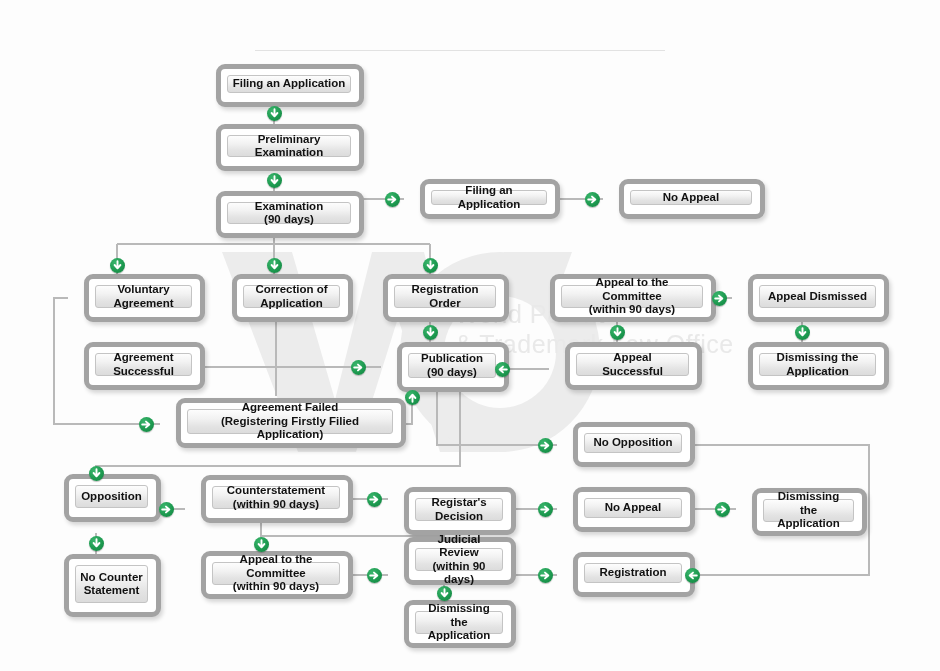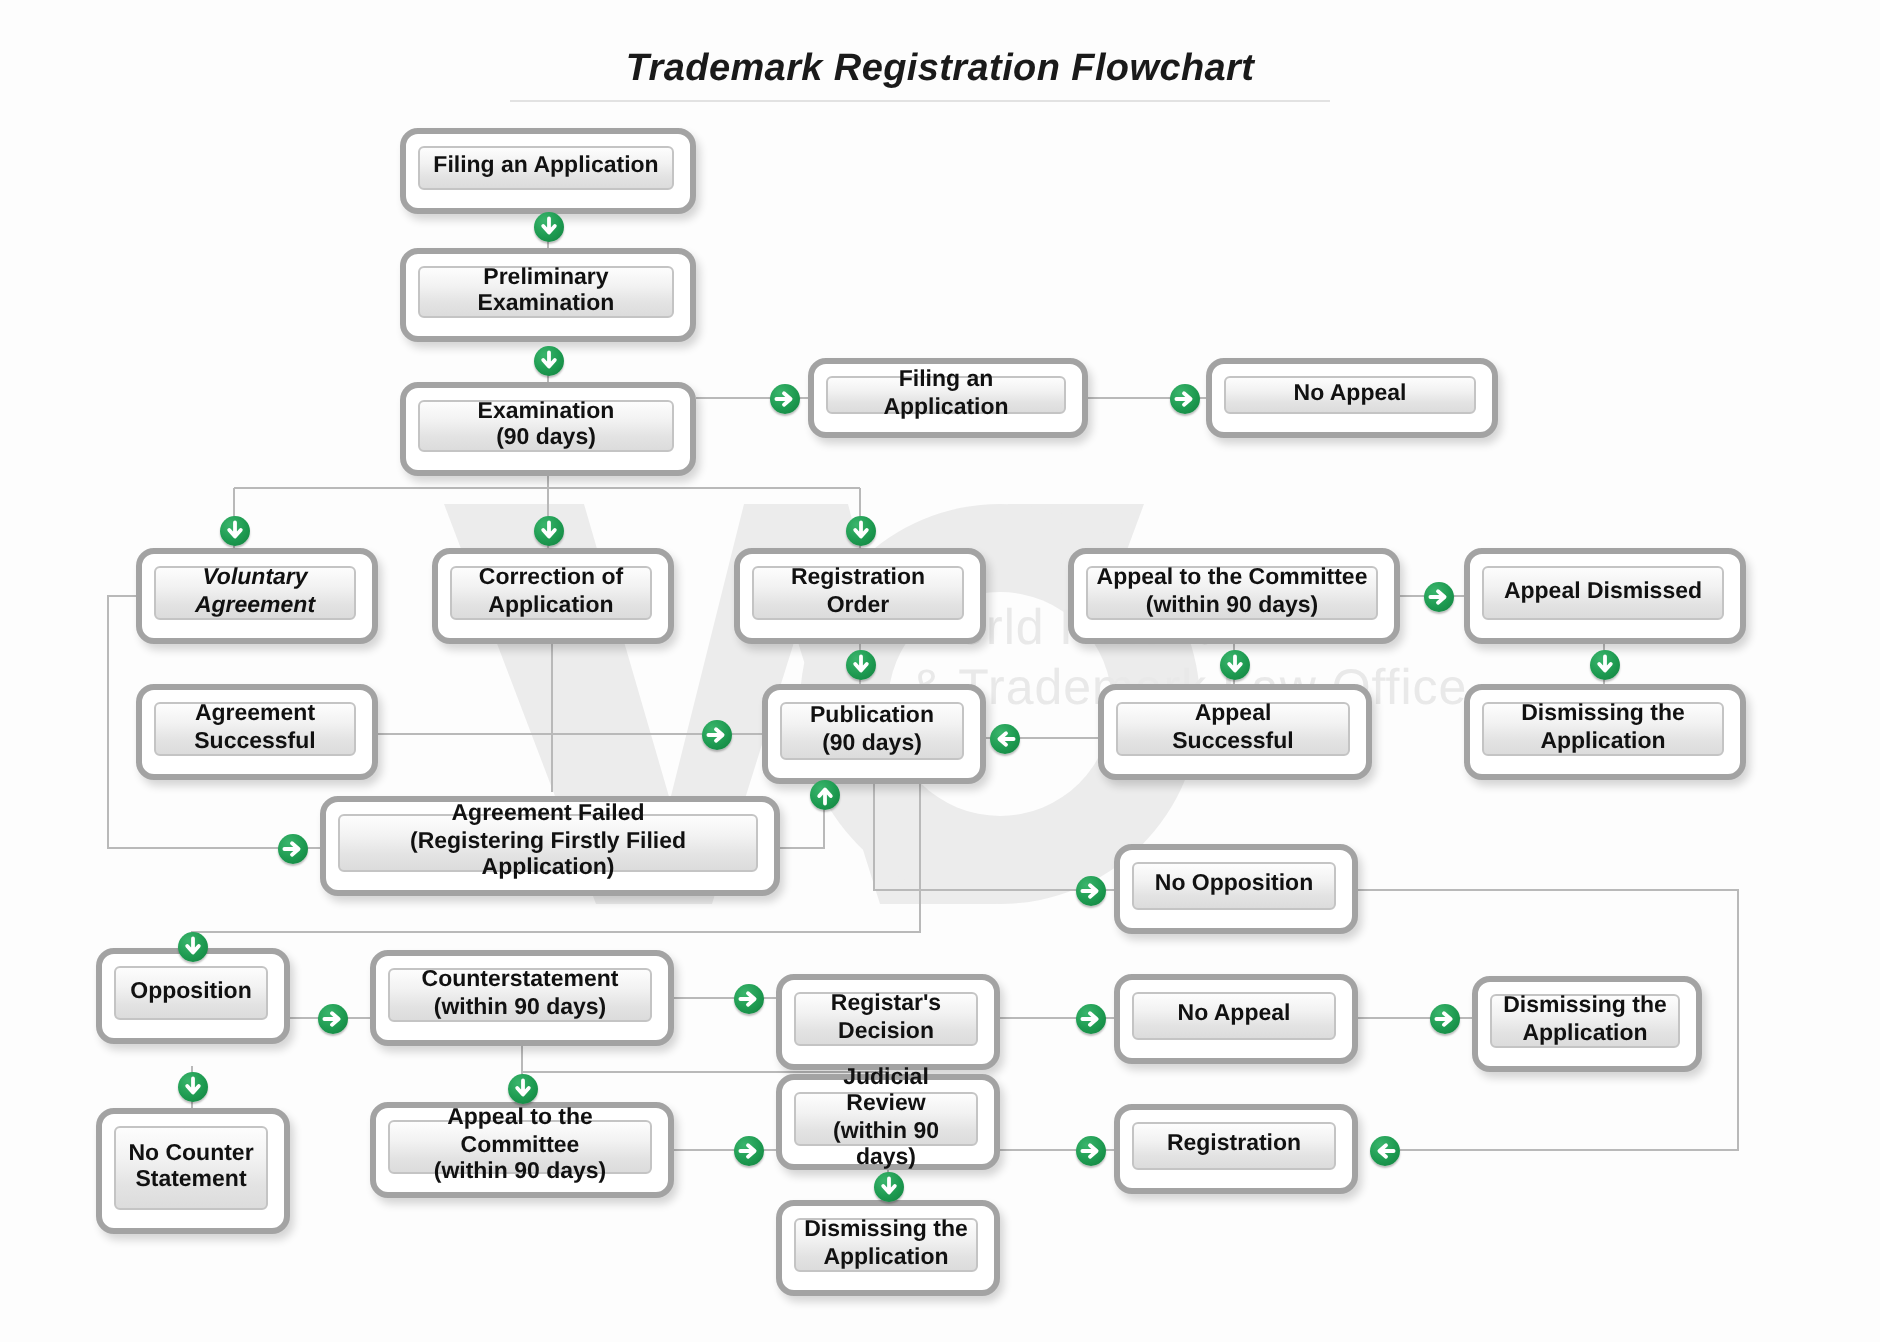--- a/index.html
+++ b/index.html
@@ -32,24 +32,25 @@
     background:#e2e2e2;z-index:5;
   }
 
   
   #lines{position:absolute;left:0;top:0;width:940px;height:671px;z-index:2;pointer-events:none;}
 
   
   .node{
     position:absolute;z-index:3;
     background:#ffffff;
-    border:3px solid #a3a3a3;
+    border:5px solid #a3a3a3;
     border-radius:9px;
     box-shadow:2px 3px 4px rgba(0,0,0,.16);
     box-sizing:border-box;
+    margin-left:16px;
   }
   .node .inner{
     position:absolute;left:6px;top:6px;right:8px;bottom:9px;
     background:linear-gradient(to bottom,#fdfdfd 0%,#f2f2f2 38%,#e3e3e3 72%,#dcdcdc 100%);
     border:1px solid #c4c4c4;
     border-radius:3px;
     display:flex;align-items:center;justify-content:center;
     box-sizing:border-box;
   }
   .node .label{
@@ -81,21 +82,20 @@
       </g>
       <g>
         <circle cx="500" cy="352" r="100" fill="#ececec"></circle>
         <circle cx="500" cy="352" r="56" fill="#fdfdfd"></circle>
       </g>
     </svg>
     <div id="wm-text1">World Patent</div>
     <div id="wm-text2">&amp; Trademark Law Office</div>
   </div>
 
-  <div id="title">Trademark Registration Flowchart</div>
   <div id="title-rule"></div>
 
   <svg id="lines" viewBox="0 0 940 671">
     <g stroke="#b9b9b9" stroke-width="1.1" fill="none" shape-rendering="crispEdges">
 
       <path d="M274 107 L274 126"></path>
 
       <path d="M274 173 L274 191"></path>
 
       <path d="M348 199 L404 199"></path>
@@ -173,21 +173,21 @@
       <div class="node" style="left: 404px; top: 179px; width: 140px; height: 40px;">
         <div class="inner">
           <div class="label">Filing an Application</div>
         </div>
       </div>
       <div class="node" style="left: 603px; top: 179px; width: 146px; height: 40px;">
         <div class="inner">
           <div class="label">No Appeal</div>
         </div>
       </div>
-      <div class="node" style="left: 68px; top: 274px; width: 121px; height: 48px; font-style: italic;">
+      <div class="node" style="left: 68px; top: 274px; width: 121px; height: 48px;">
         <div class="inner">
           <div class="label">Voluntary<br>Agreement</div>
         </div>
       </div>
       <div class="node" style="left: 216px; top: 274px; width: 121px; height: 48px;">
         <div class="inner">
           <div class="label">Correction of<br>Application</div>
         </div>
       </div>
       <div class="node" style="left: 367px; top: 274px; width: 126px; height: 48px;">

